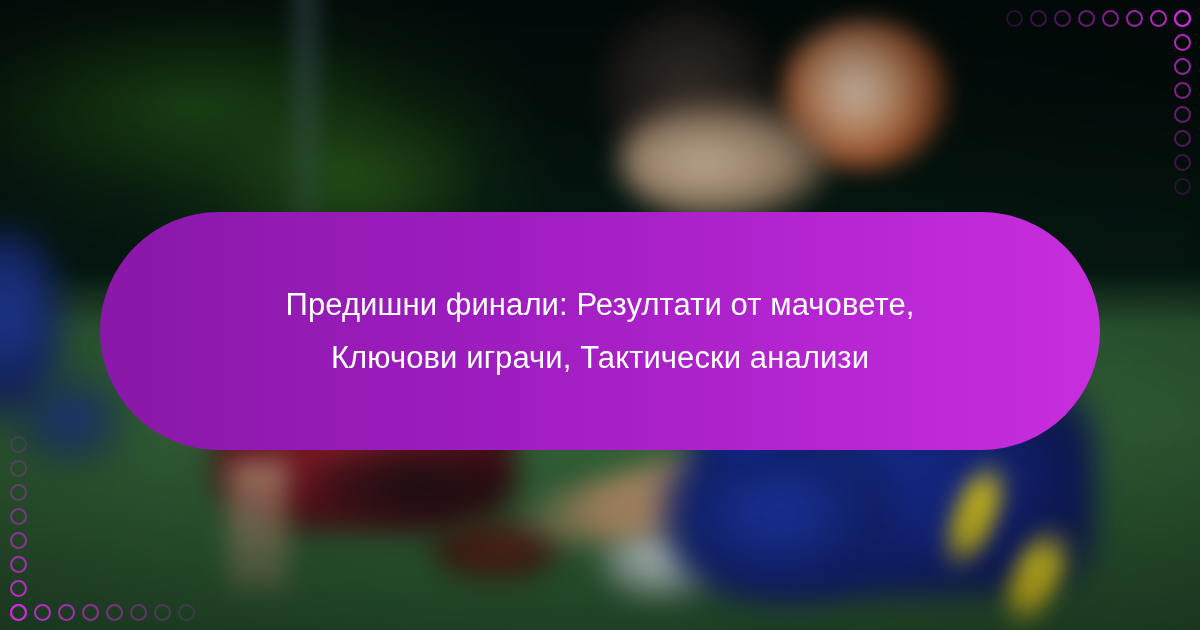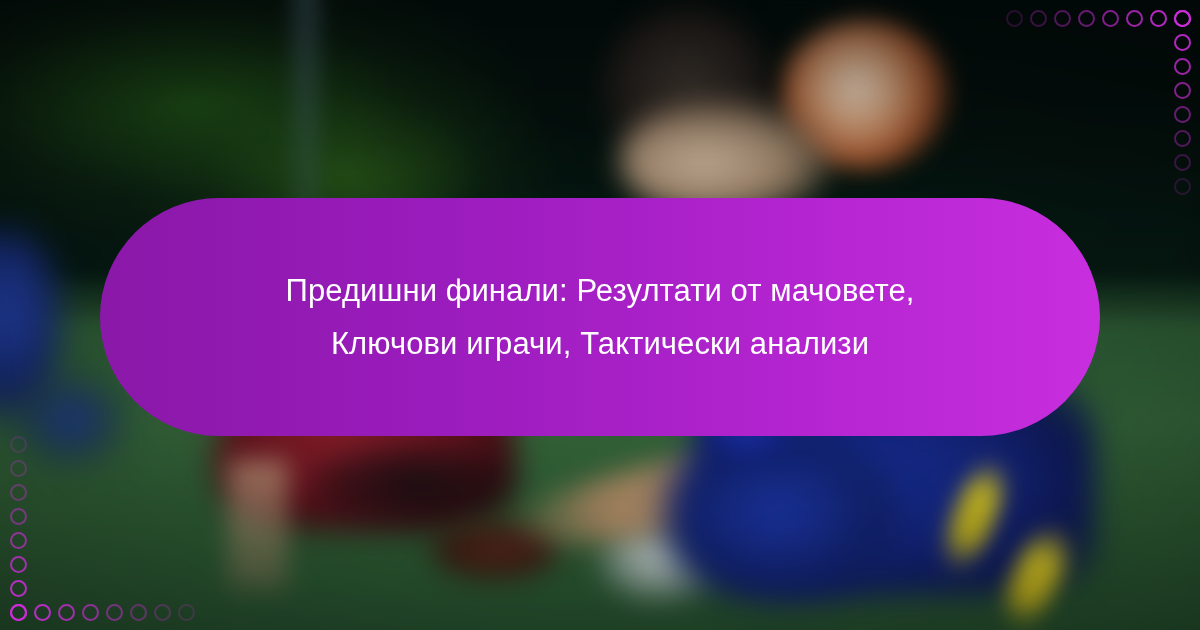--- a/index.html
+++ b/index.html
@@ -240,21 +240,21 @@
     border-radius: 50%;
     border: 2.5px solid #cc2bd8;
     margin: 3.5px;
     flex: 0 0 auto;
   }
 
   
   .banner {
     position: absolute;
     left: 100px;
-    top: 198px;
+    top: 212px;
     width: 1000px;
     height: 238px;
     border-radius: 119px;
     background: linear-gradient(90deg, #8a18a8 0%, #9b1cbd 35%, #b224cf 68%, #c82ede 100%);
     display: flex;
     align-items: center;
     justify-content: center;
   }
 
   .headline {

